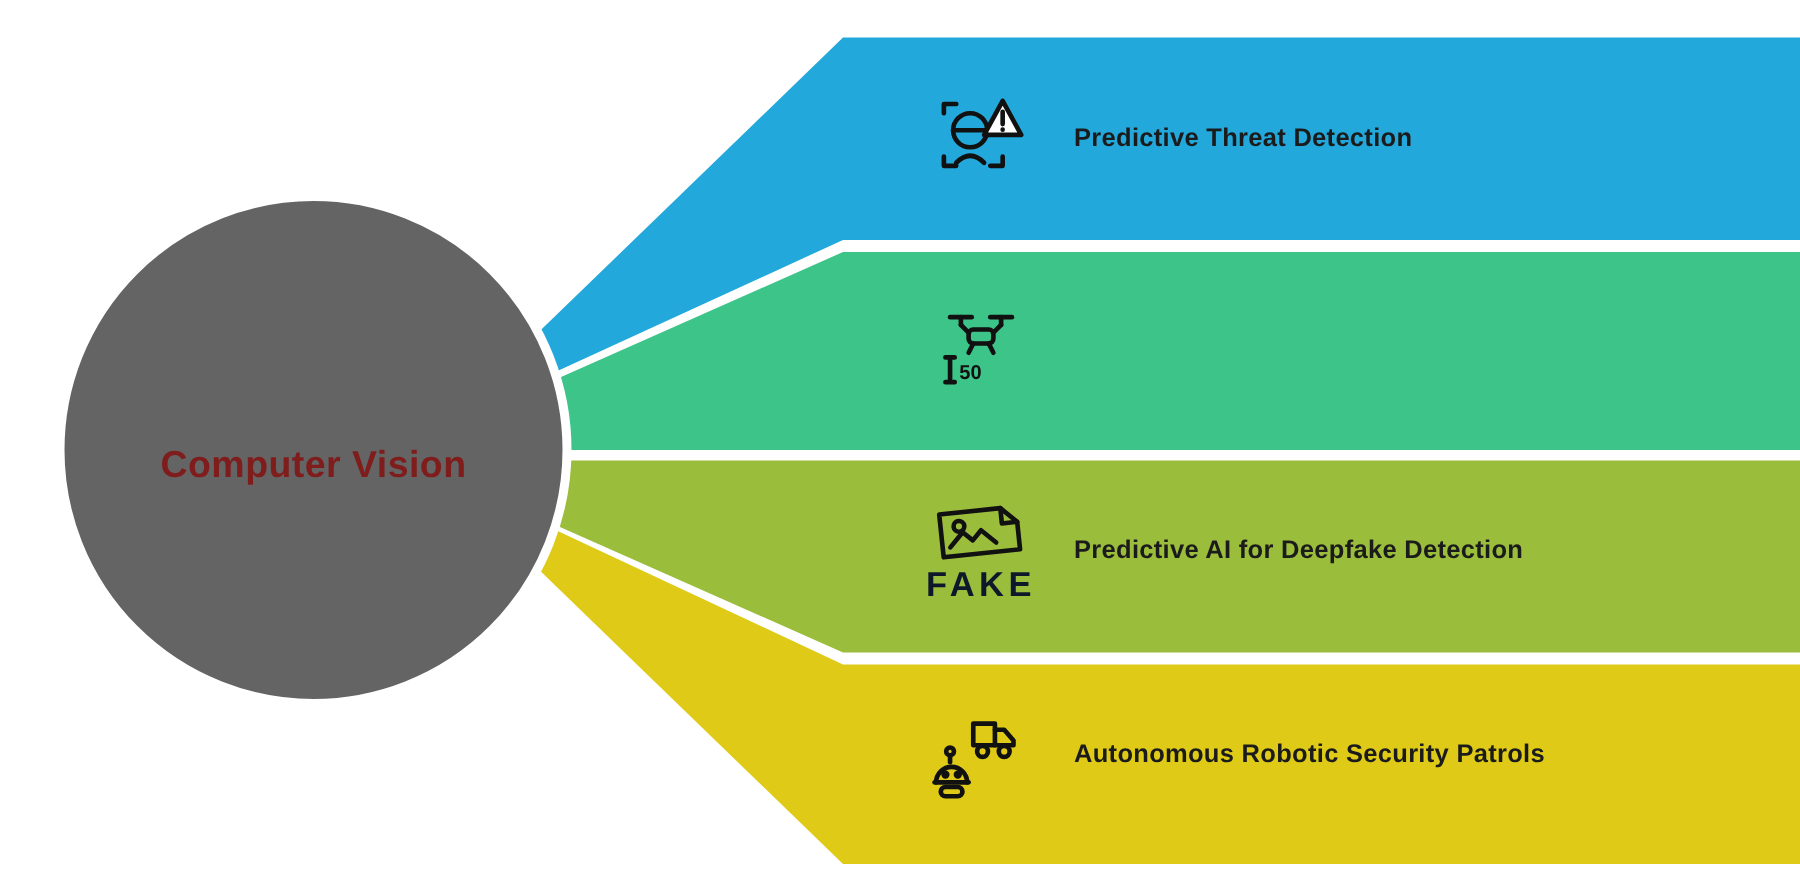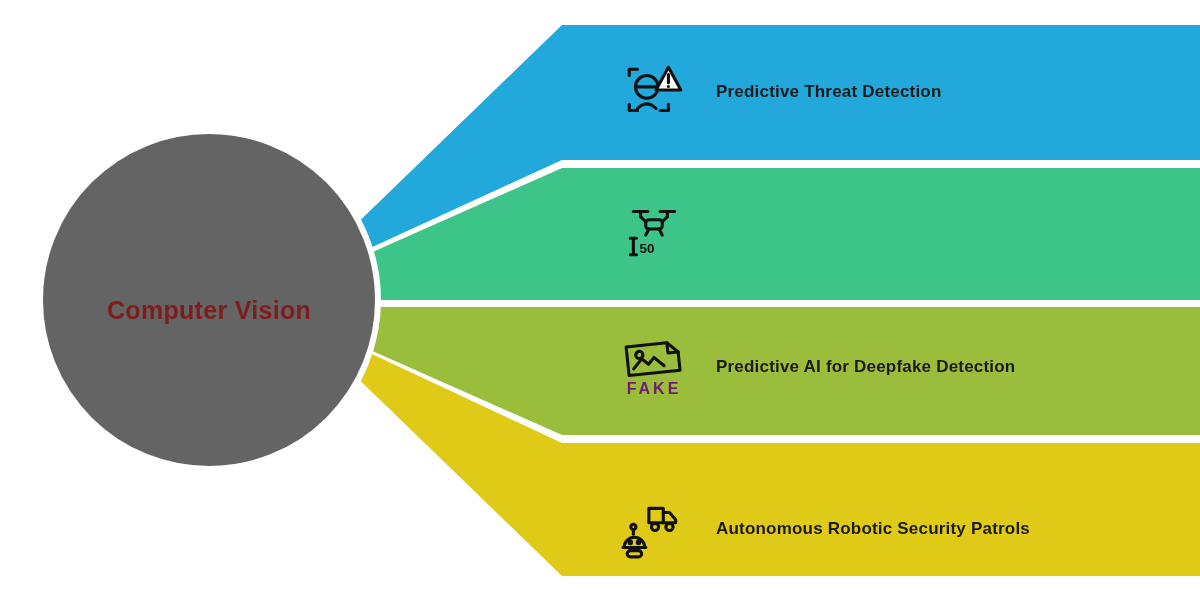--- a/index.html
+++ b/index.html
@@ -25,33 +25,33 @@
   .row{
     position:absolute;
     left:598px;
     height:84px;
     display:flex;
     align-items:center;
   }
   .row1{top:50px;}
   .row2{top:188px;}
   .row3{top:325px;}
-  .row4{top:487px;}
+  .row4{top:461px;}
   .iconbox{
     width:112px;
     display:flex;
     flex-direction:column;
     align-items:center;
     justify-content:center;
   }
   .fake-text{
-    font-size:16px;
+    font-size:23px;
     font-weight:bold;
     letter-spacing:3px;
-    color:#701a75;
+    color:#0f172a;
     margin-top:1px;
   }
   .band-label{
     font-size:17px;
     font-weight:bold;
     color:#1b1b1b;
     letter-spacing:0.2px;
     white-space:nowrap;
     margin-left:6px;
   }

